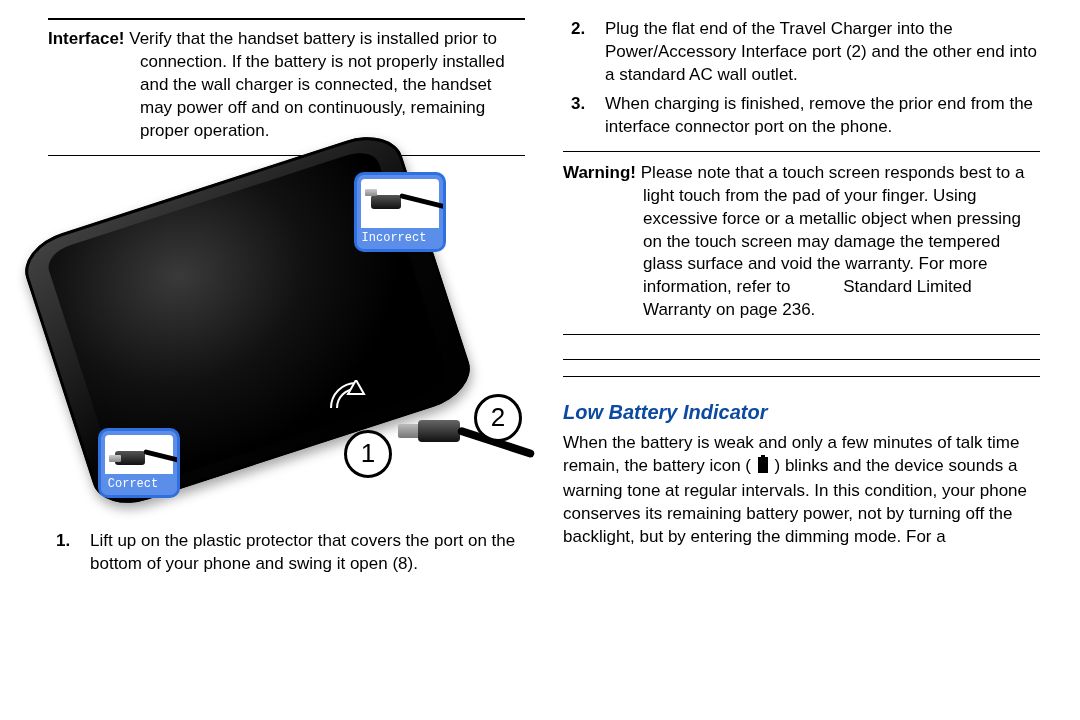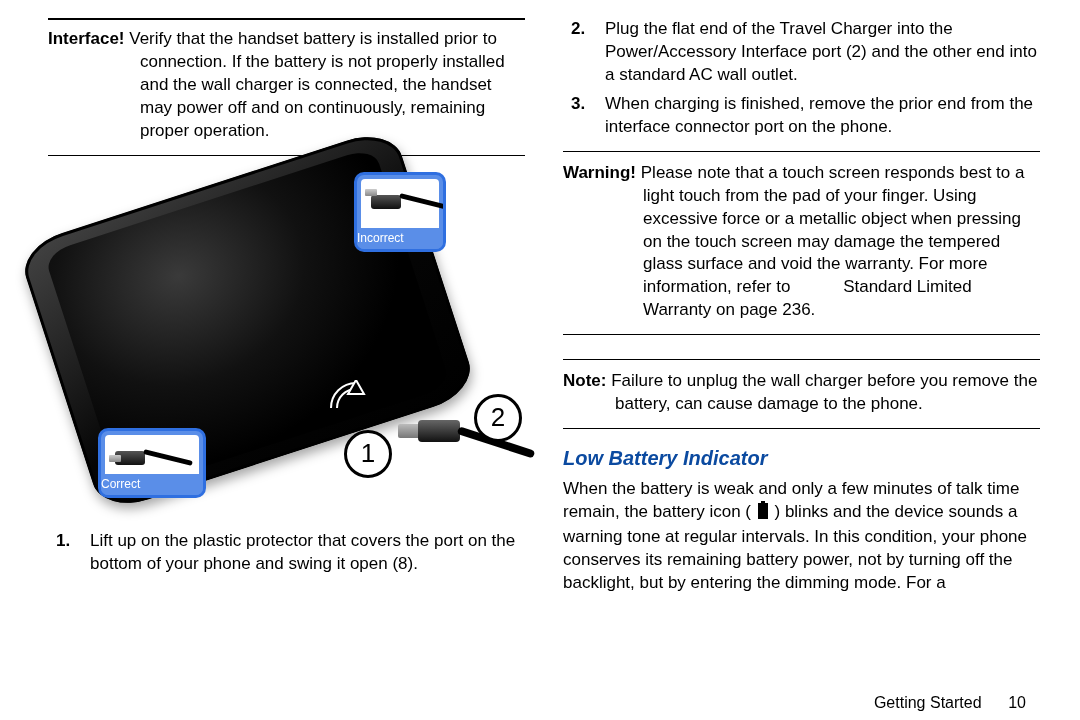--- a/index.html
+++ b/index.html
@@ -36,21 +36,21 @@
     font-size: 22px;
     color: #0b4aa0;
     margin: 0 0 4px 0;
   }
   .heading-sub {
     font-family: Arial, Helvetica, sans-serif;
     font-weight: bold;
     font-style: italic;
     font-size: 20px;
     color: #0b4aa0;
-    margin: 6px 0 6px 0;
+    margin: 12px 0 6px 0;
   }
   .rule {
     border-top: 2px solid #000;
     margin: 2px 0 8px 0;
   }
   .rule-thin {
     border-top: 1.5px solid #000;
     margin: 6px 0 10px 0;
   }
   .para {
@@ -169,28 +169,29 @@
     flex-direction: column;
   }
   .badge-img {
     flex: 1;
     background: #fff;
     margin: 4px 4px 0 4px;
     border-radius: 4px 4px 0 0;
     position: relative;
   }
   .badge-label {
-    font-family: Liberation Sans, sans-serif;
+    font-family: Liberation Mono, monospace;
     font-size: 12px;
     color: #fff;
+    text-align: center;
     padding: 2px 12px 3px 0;
     background: #5a8ee8;
   }
   .badge.incorrect { left: 306px; top: 2px; width: 92px; height: 80px;}
-  .badge.correct   { left: 50px;  top: 258px; width: 108px; height: 70px;}
+  .badge.correct   { left: 50px;  top: 258px; width: 82px; height: 70px;}
   .mini-plug {
     position: absolute;
     left: 10px; top: 16px;
     width: 30px; height: 14px;
     background: linear-gradient(#555,#111);
     border-radius: 3px;
   }
   .mini-tip {
     position: absolute;
     width: 12px; height: 7px;
@@ -284,36 +285,28 @@
         <span>When charging is finished, remove the prior end from the interface connector port on the phone.</span>
       </li>
     </ol>
     <div class="rule-thin"></div>
     <p class="para" style="padding-left:80px; text-indent:-80px;">
       <span class="bold">Warning!</span>
       <span> </span><span>Please note that a touch screen responds best to a light touch from the pad of your finger. Using excessive force or a metallic object when pressing on the touch screen may damage the tempered glass surface and void the warranty. For more information, refer to </span><span class="xref">Standard Limited Warranty</span><span> on page 236.</span>
     </p>
     <div class="rule-thin"></div>
     <div class="rule-thin" style="margin-top:14px;"></div>
-    <p class="para" style="padding-left:52px; text-indent:-52px;">
-      <span class="bold">Note:</span>
-      <span> </span><span>Failure to unplug the wall charger before you remove the battery, can cause damage to the phone.</span>
-    </p>
     <div class="rule-thin"></div>
 
     <h3 class="heading-sub">Low Battery Indicator</h3>
     <p class="para">
       <span>When the battery is weak and only a few minutes of talk time remain, the battery icon (</span>
       <span class="batt-icon">
         <svg width="14" height="18" viewBox="0 0 14 18">
           <rect x="5" y="0" width="4" height="2" fill="#000"></rect>
           <rect x="2" y="2" width="10" height="16" fill="#000"></rect>
         </svg>
       </span>
       <span>) blinks and the device sounds a warning tone at regular intervals. In this condition, your phone conserves its remaining battery power, not by turning off the backlight, but by entering the dimming mode. For a</span>
     </p>
   </div>
 
-  <div class="footer">
-    <span>Getting Started</span>
-    <span class="pn">10</span>
-  </div>
 </div>
 
 </body></html>

